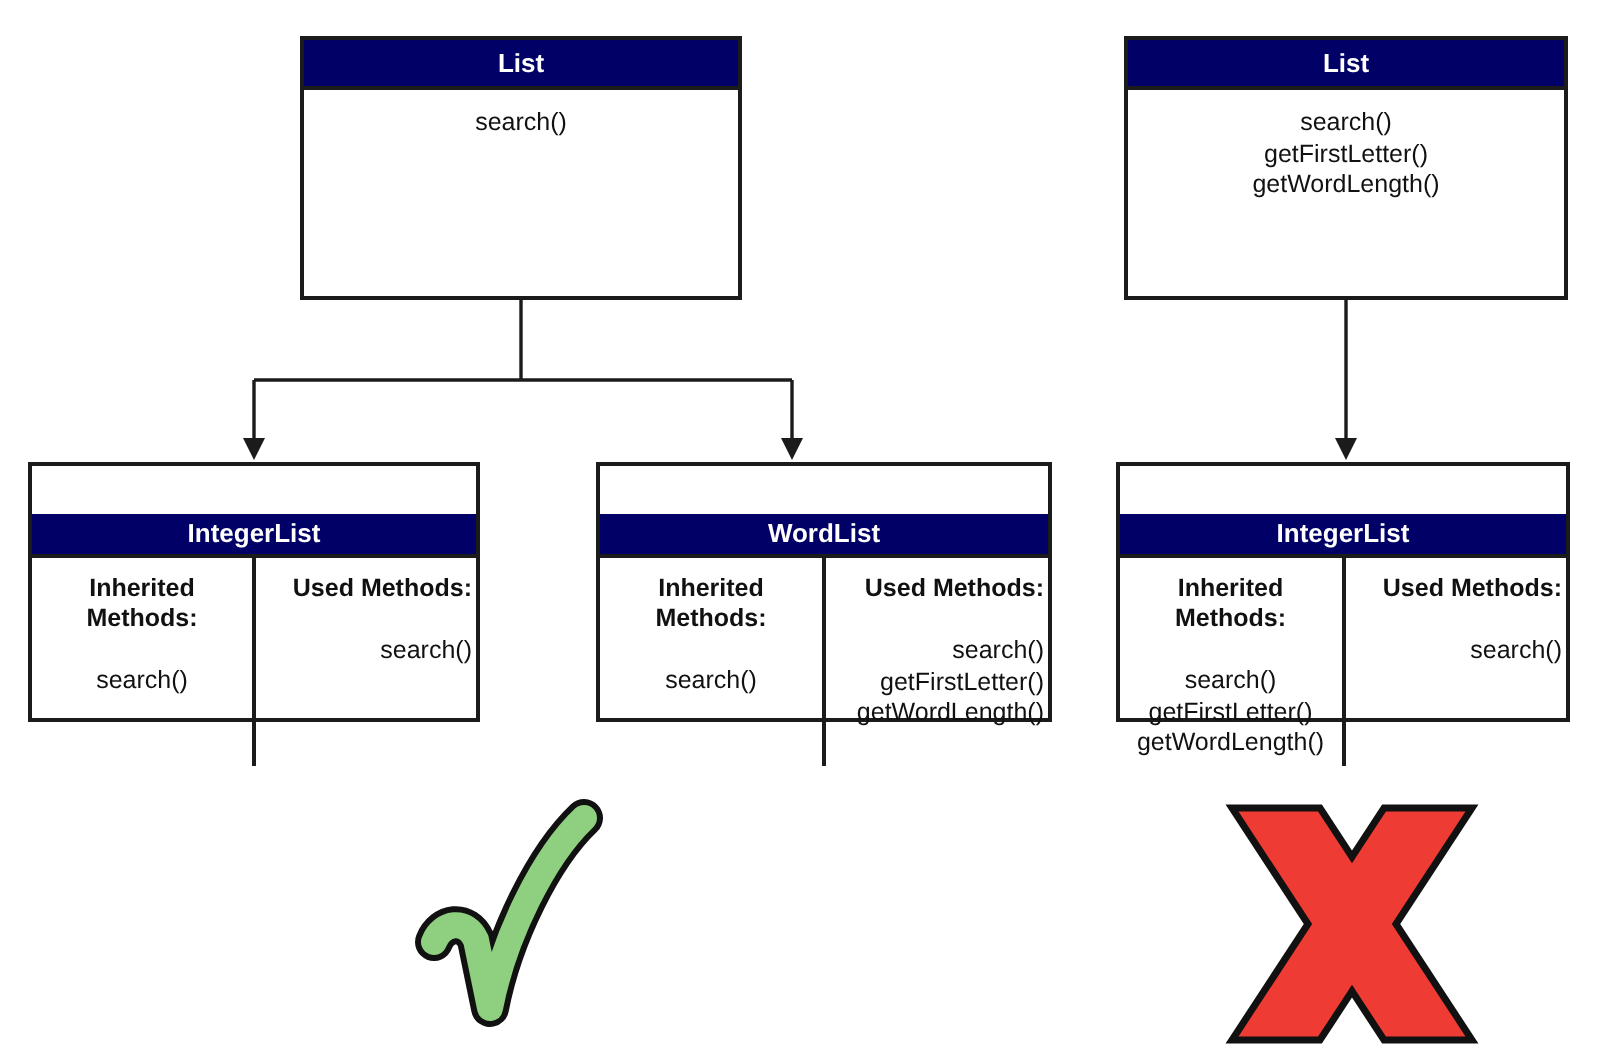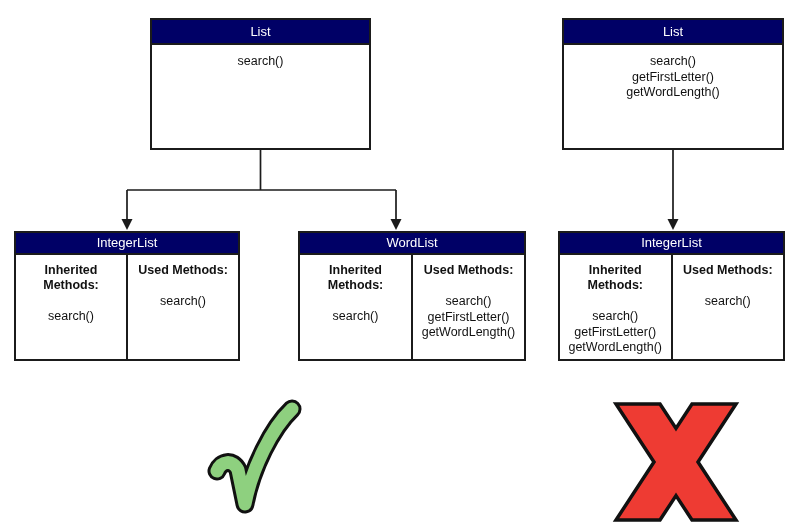--- a/index.html
+++ b/index.html
@@ -6,34 +6,34 @@
   .canvas{
     position:relative;width:800px;height:531px;background:#ffffff;overflow:hidden;
     font-family:"Liberation Sans",sans-serif;color:#111111;
   }
   .overlay{position:absolute;left:0;top:0;width:800px;height:531px;}
   .class-box{
     position:absolute;background:#ffffff;border:2px solid #1b1b1b;
     box-sizing:border-box;
   }
   .class-header{
-    background:#000066;color:#ffffff;font-weight:normal;font-size:13px;
+    background:#000066;color:#ffffff;font-weight:bold;font-size:13px;
     text-align:center;height:23px;line-height:23px;
     border-bottom:2px solid #1b1b1b;
   }
-  .child .class-header{height:20px;line-height:20px;}
+  .child .class-header{height:20px;line-height:20px;margin-top:24px;}
   .class-body{
     padding-top:9px;text-align:center;font-size:12.5px;line-height:15.5px;
   }
   .columns{display:flex;height:calc(100% - 22px);border-radius:13px;}
   .col{
     flex:1;box-sizing:border-box;border-right:2px solid #1b1b1b;
     padding:8px 2px 0 2px;text-align:center;
   }
-  .col:last-child{border-right:none;}
+  .col:last-child{border-right:none;text-align:right;}
   .col-label{font-weight:bold;font-size:12.5px;line-height:15px;}
   .col-methods{margin-top:16px;font-size:12.5px;line-height:15.5px;}
   .connector{stroke:#1b1b1b;stroke-width:1.7;fill:none;}
   .arrowhead{fill:#1b1b1b;stroke:none;}
   .check-outline{fill:none;stroke:#111111;stroke-width:19;stroke-linecap:round;stroke-linejoin:round;}
   .check-fill{fill:none;stroke-width:13;stroke-linecap:round;stroke-linejoin:round;}
   .x-shape{stroke:#111111;stroke-width:3.5;stroke-linejoin:miter;}
 </style>
 </head>
 <body>

